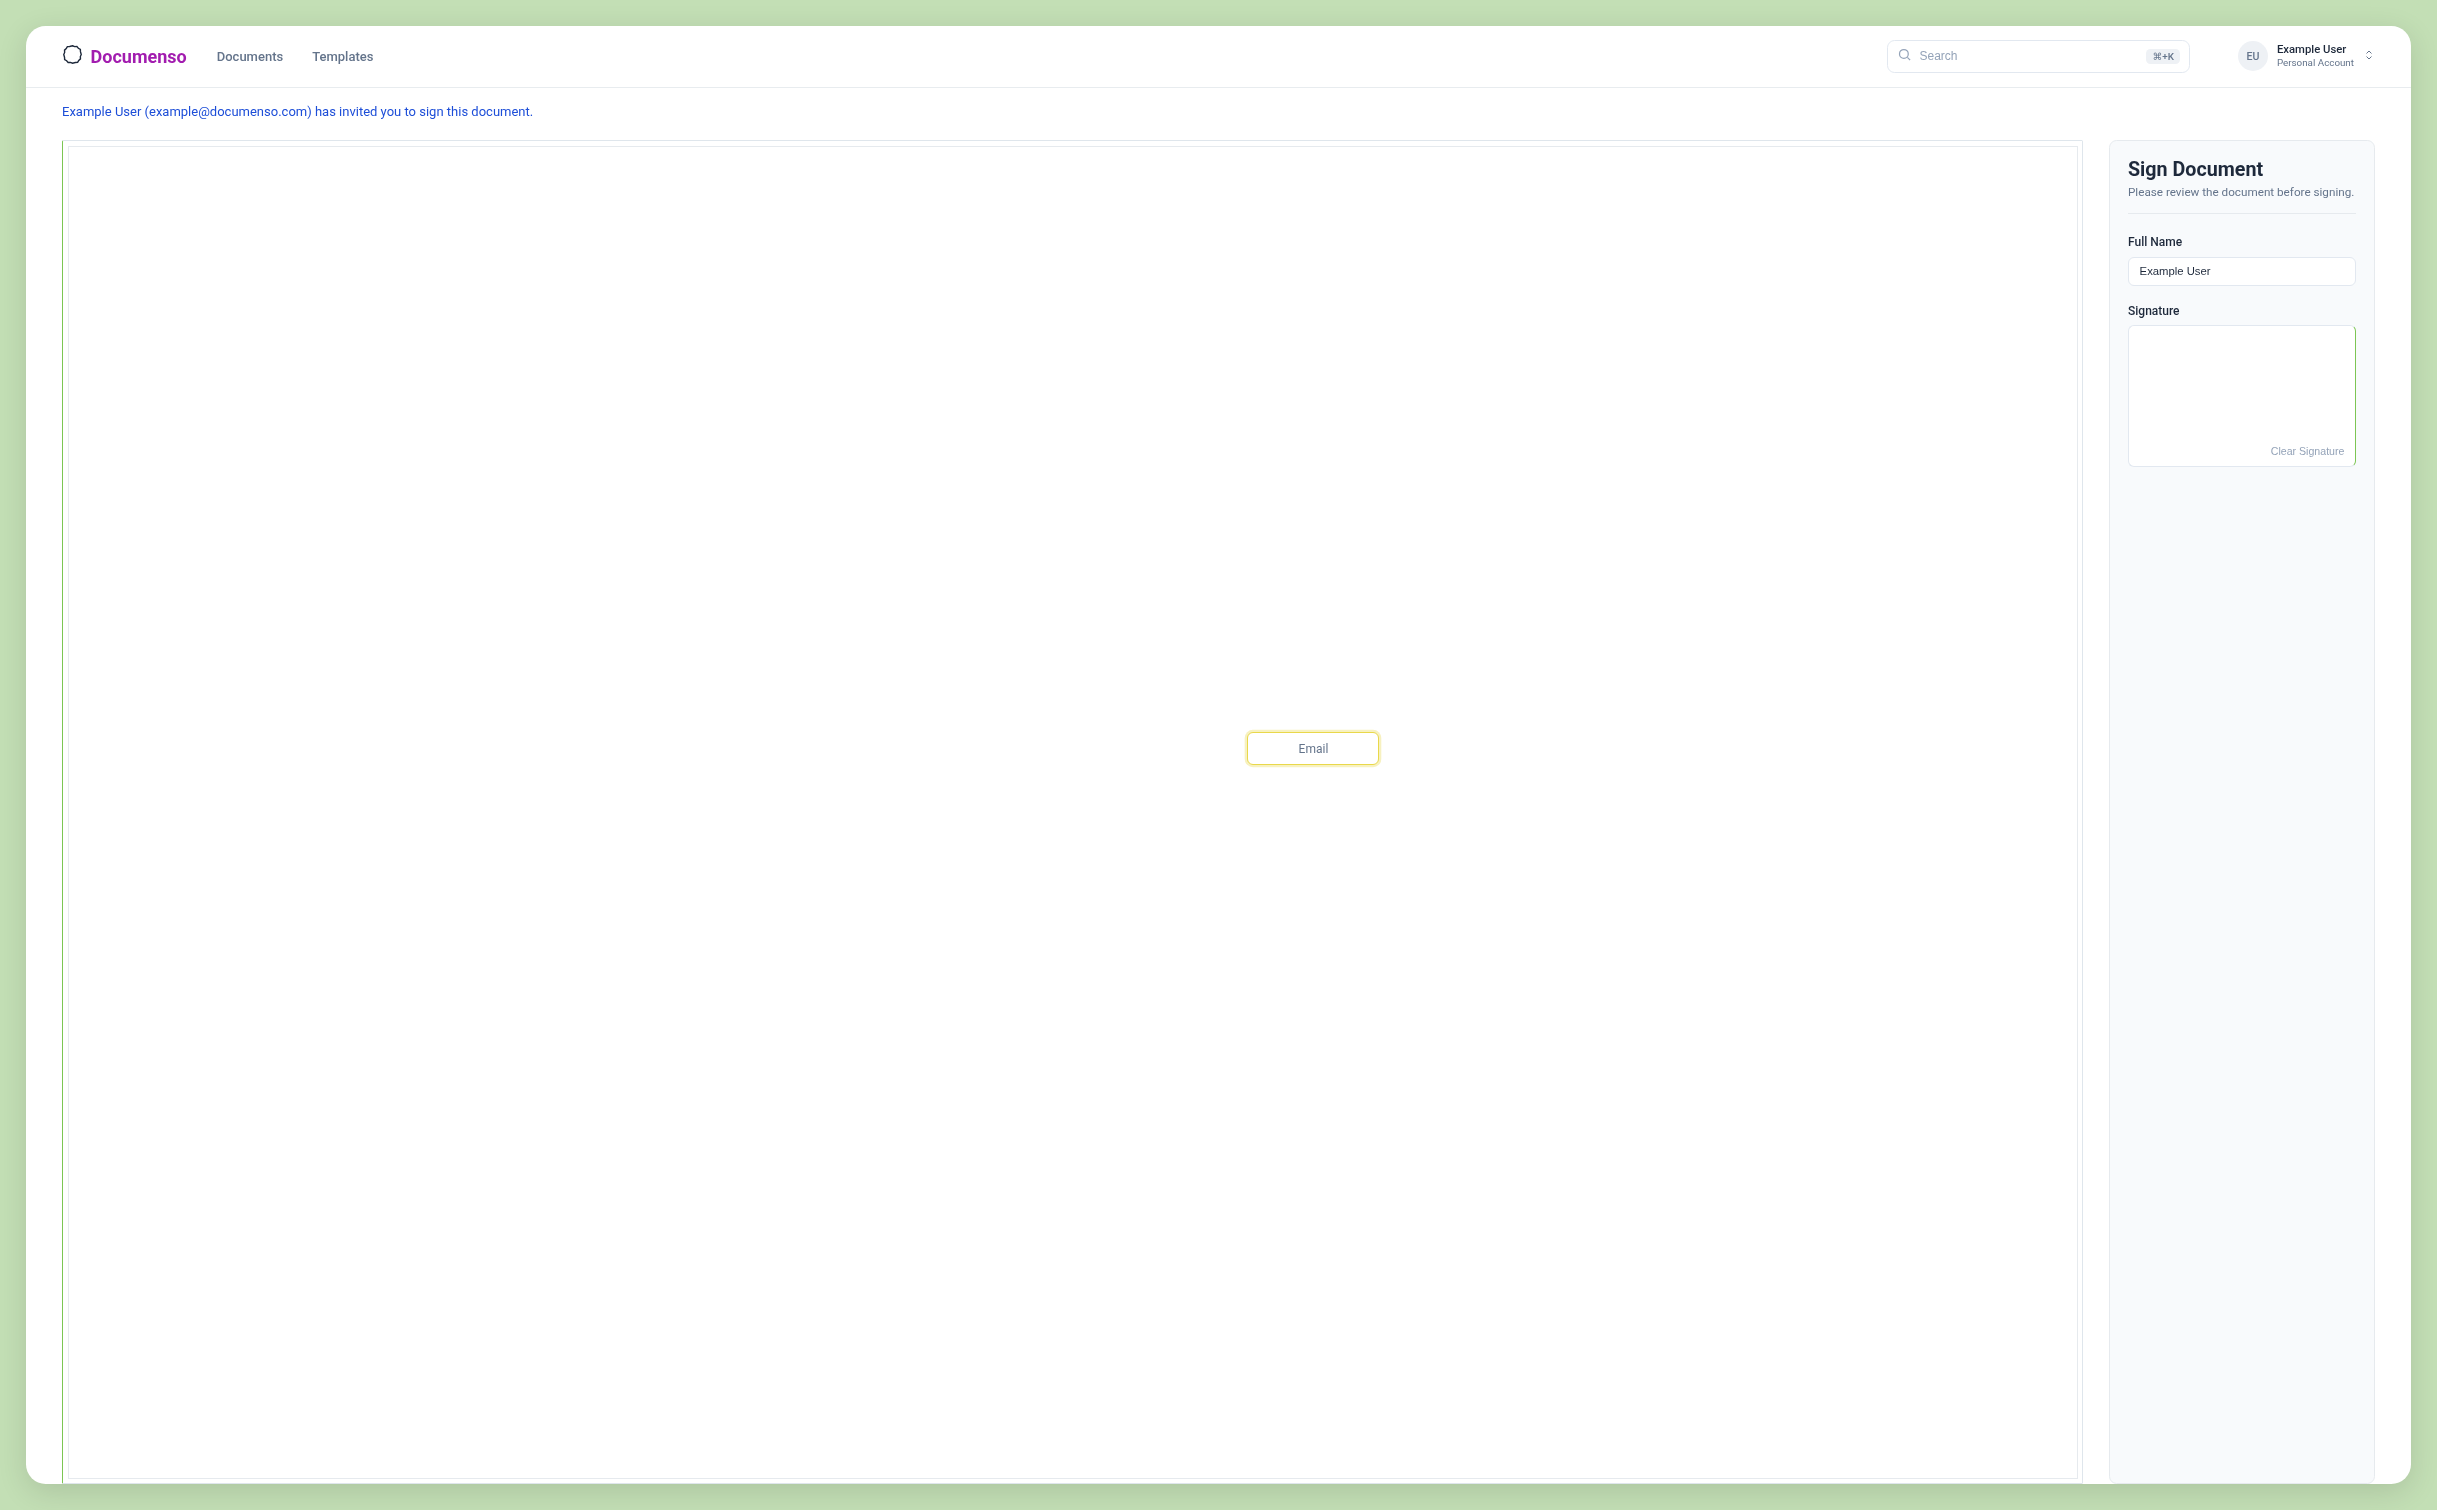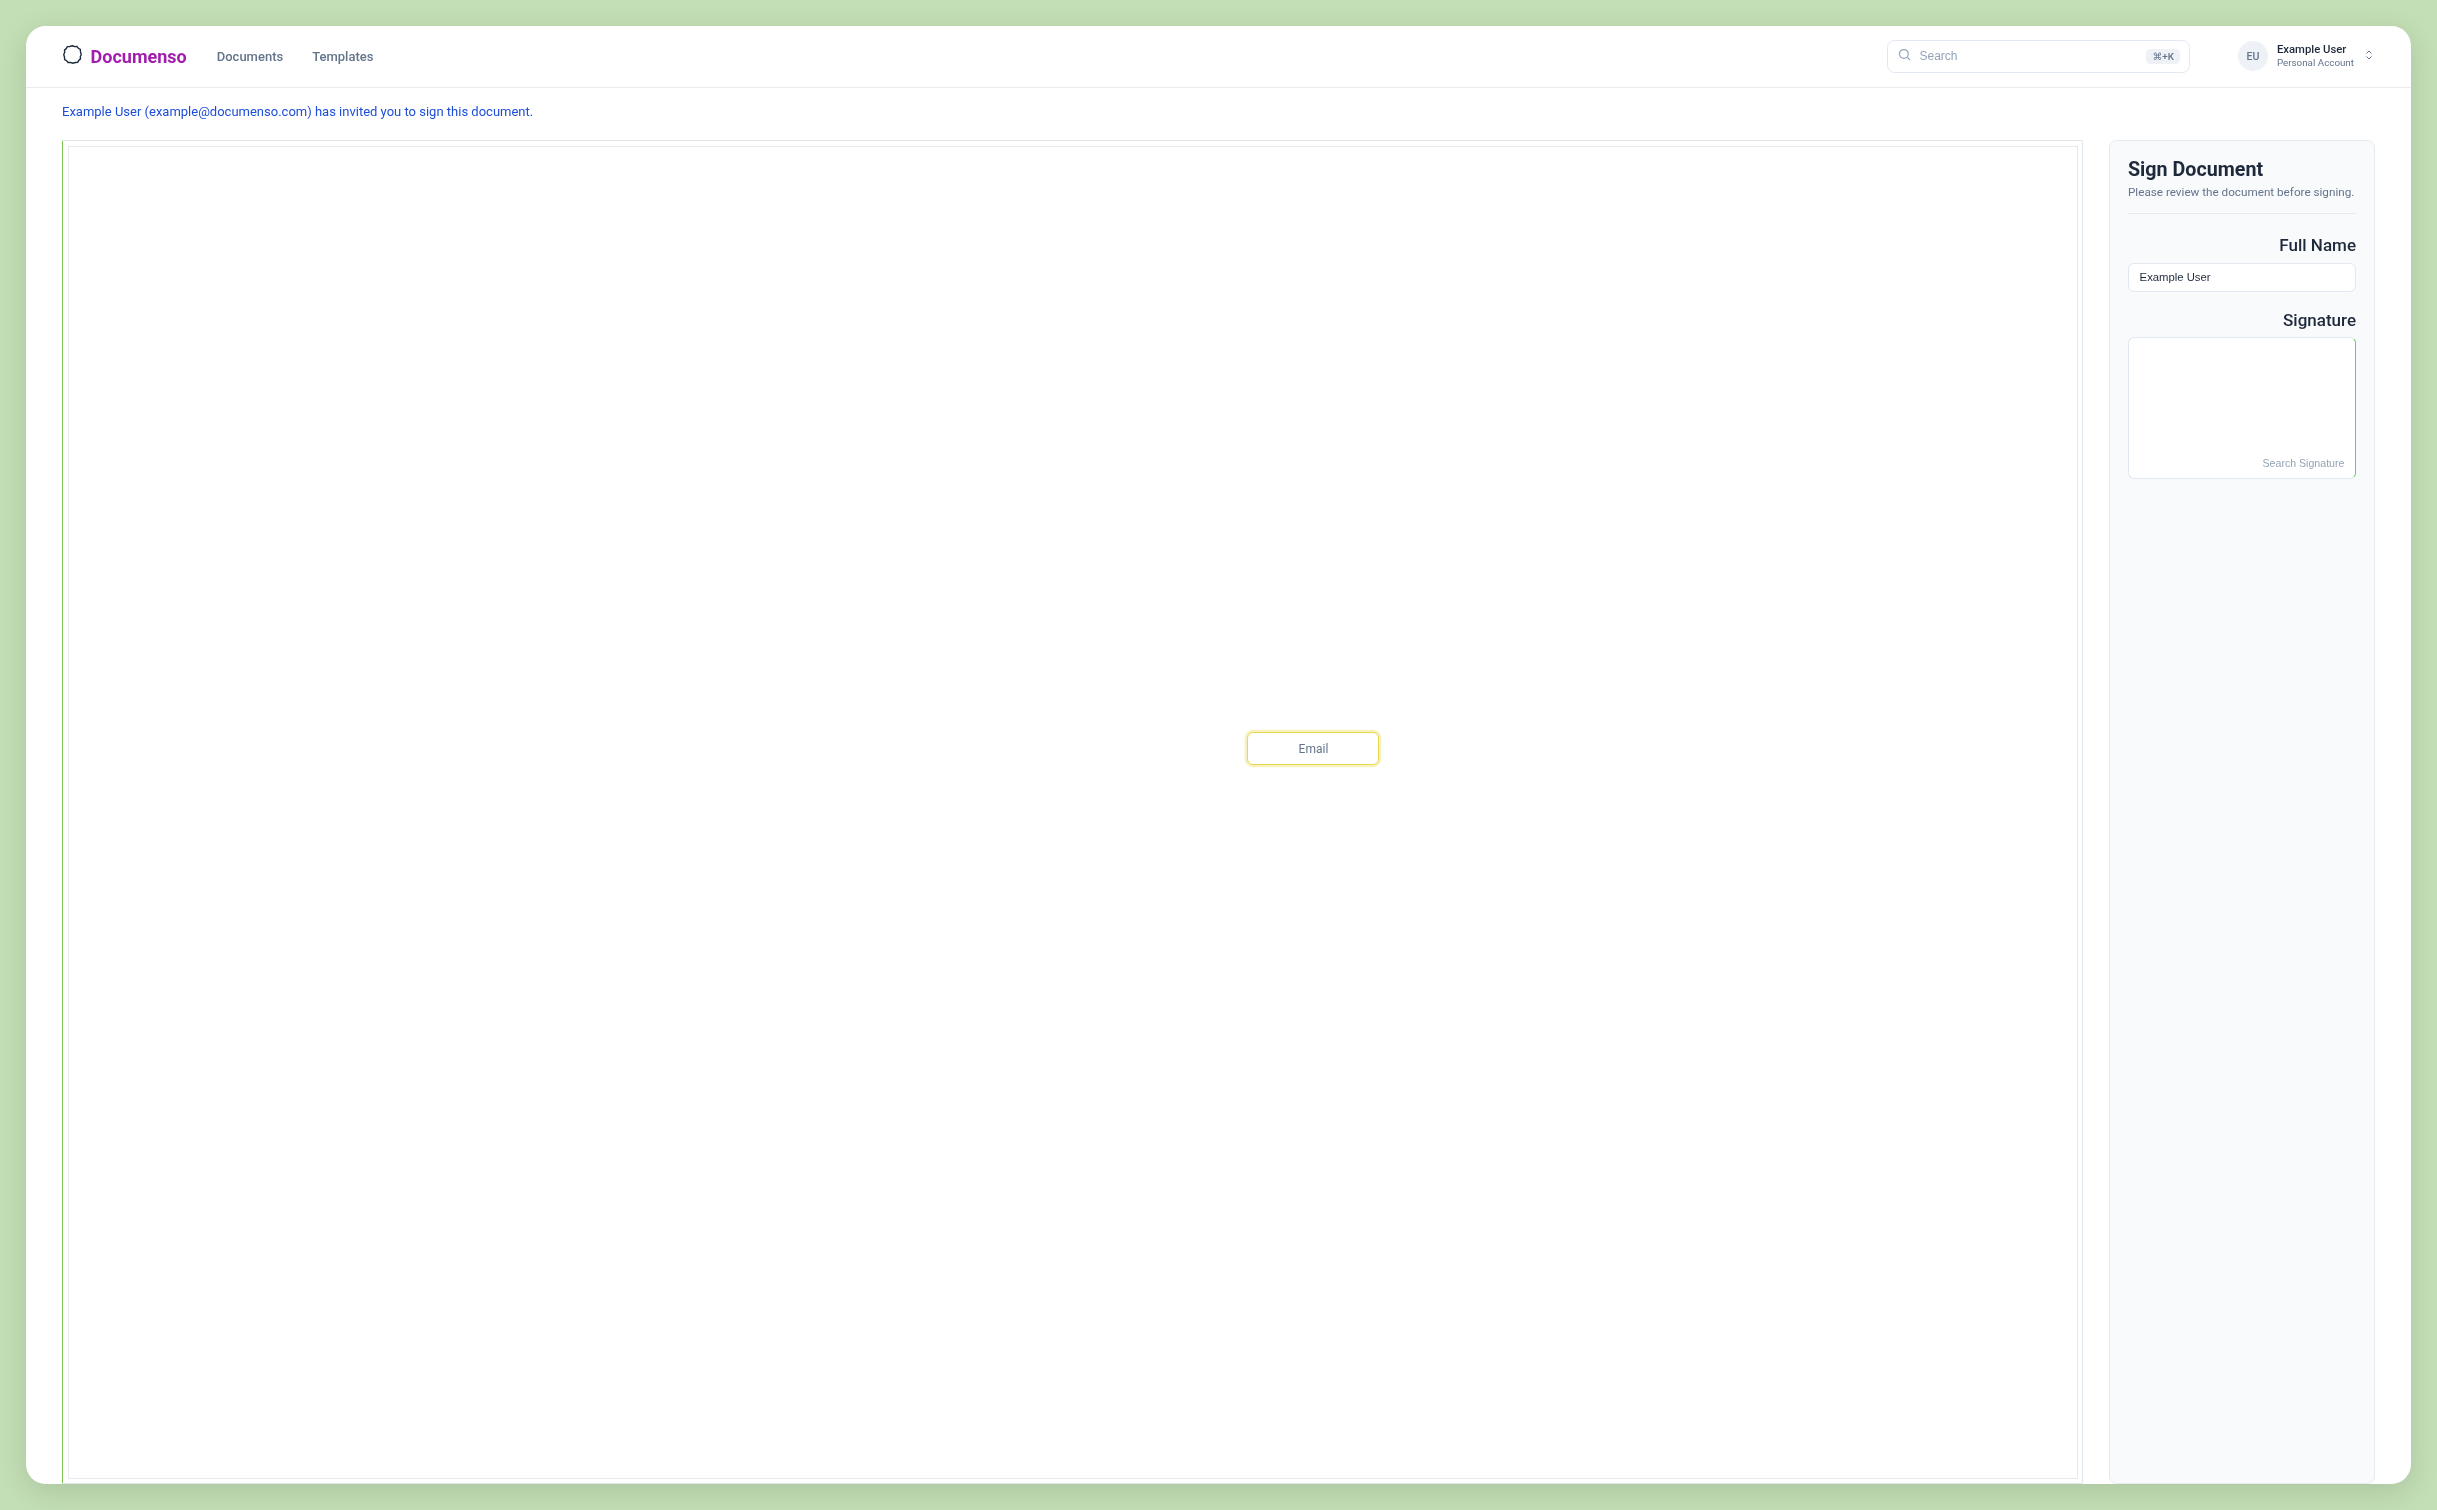--- a/index.html
+++ b/index.html
@@ -159,21 +159,21 @@
     background: #f8fafc;
     border: 0.8px solid #e6eaee;
     border-radius: 7.6px;
     padding: 16.6px 18px;
     display: flex;
     flex-direction: column;
   }
   .panel-title { font-size: 19.7px; font-weight: 700; color: #1e293b; margin-bottom: 4.5px; }
   .panel-sub   { font-size: 11.7px; color: #64748b; margin-bottom: 13.6px; }
   .panel-hr    { border: none; border-top: 0.8px solid #e6eaee; margin-bottom: 21px; }
-  .form-label  { font-size: 17px; font-weight: 500; color: #1e293b; margin-bottom: 7.6px; display:block;text-align:right; }
+  .form-label  { font-size: 12px; font-weight: 500; color: #1e293b; margin-bottom: 7.6px; display:block; }
   .text-input  {
     width: 100%;
     border: 0.8px solid #e2e8f0;
     border-radius: 6px;
     padding: 7.6px 10.6px;
     font-size: 11.3px;
     color: #1e293b;
     outline: none;
     background:#fff;
   }
@@ -265,21 +265,21 @@
         <hr class="panel-hr">
 
         <div class="form-group">
           <label class="form-label">Full Name</label>
           <input class="text-input" type="text" value="Example User" style="">
         </div>
 
         <div class="form-group">
           <label class="form-label">Signature</label>
           <div class="sig-pad">
-            <button class="clear-sig">Search Signature</button>
+            <button class="clear-sig">Clear Signature</button>
           </div>
         </div>
       </div>
 
     </div>
   </div>
 
 </div>
 
 

